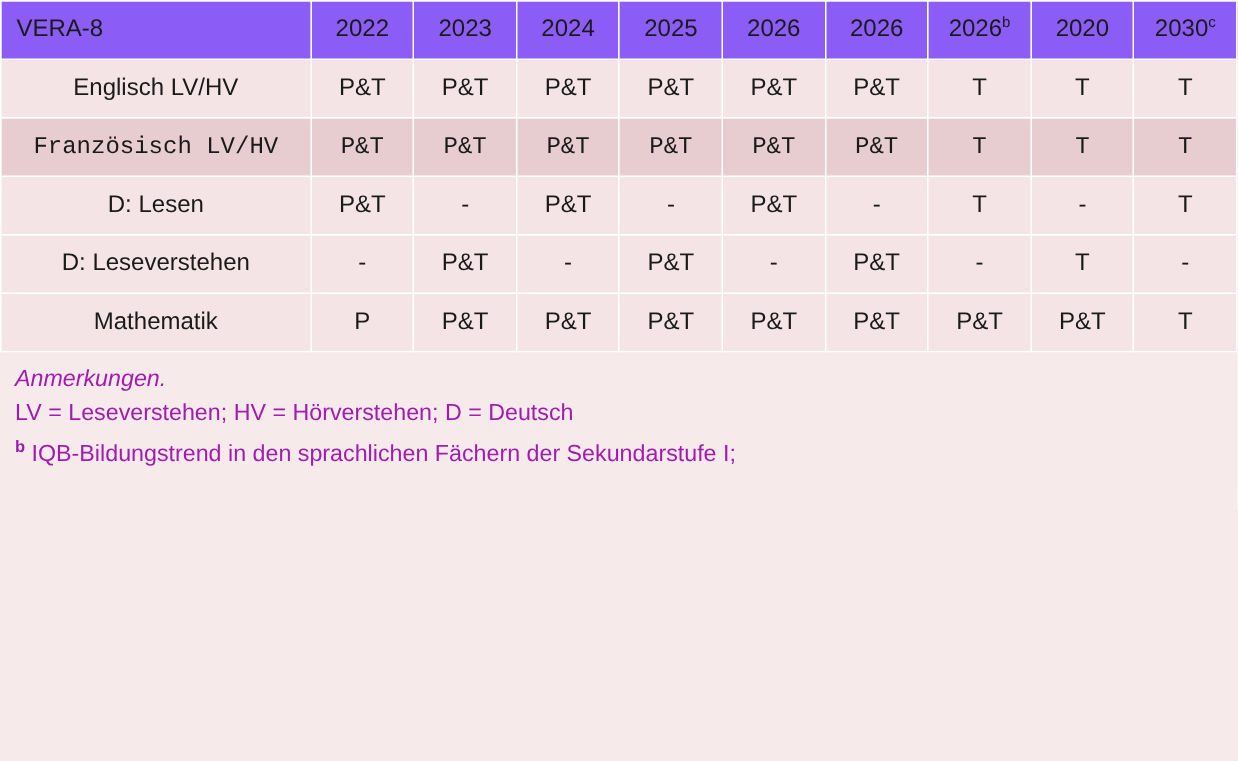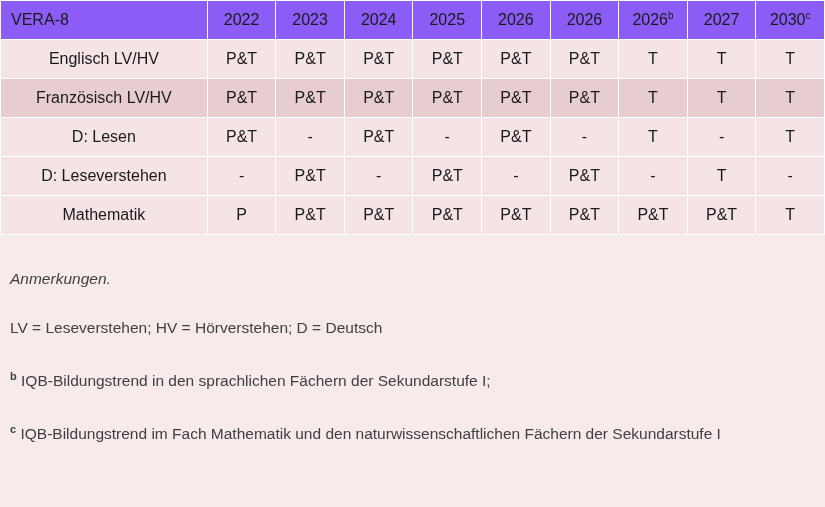--- a/index.html
+++ b/index.html
@@ -47,39 +47,39 @@
     font-size: 10px;
     vertical-align: super;
   }
   td.rowlabel {
     text-align: left;
     padding-left: 10px;
     font-size: 16.5px;
   }
   tr.shade-dark td {
     background: #e8cdd0;
+    font-family: Liberation Mono, monospace;
   }
   tr.shade-light td {
     background: #f4e4e5;
   }
   td.t-mark {
     color: #b03a3f;
   }
   .notes {
     background: #f7eaea;
     padding: 6px 8px 8px 8px;
     box-sizing: border-box;
   }
   .notes .line {
     font-size: 15.5px;
-    color: #404040;
+    color: #a21caf;
     line-height: 23px;
     padding-left: 2px;
     white-space: nowrap;
-    margin-top: 26px;
   }
   .notes .line.italic {
     font-style: italic;
   }
   .notes .line sup {
     font-size: 11px;
     vertical-align: super;
     font-weight: bold;
   }
   .notes .line.wrap {
@@ -109,21 +109,21 @@
     <thead>
       <tr>
         <th class="rowhead">VERA-8</th>
         <th><span>2022</span></th>
         <th><span>2023</span></th>
         <th><span>2024</span></th>
         <th><span>2025</span></th>
         <th><span>2026</span></th>
         <th><span>2026</span></th>
         <th><span>2026</span><sup>b</sup></th>
-        <th><span>2027</span></th>
+        <th><span>2020</span></th>
         <th><span>2030</span><sup>c</sup></th>
       </tr>
     </thead>
     <tbody>
       <tr class="shade-light">
         <td class="rowlabel">Englisch LV/HV</td>
         <td>P&amp;T</td>
         <td>P&amp;T</td>
         <td>P&amp;T</td>
         <td>P&amp;T</td>
@@ -181,16 +181,15 @@
         <td>P&amp;T</td>
         <td class="t-mark">T</td>
       </tr>
     </tbody>
   </table>
 
   <div class="notes">
     <div class="line italic">Anmerkungen.</div>
     <div class="line">LV = Leseverstehen; HV = Hörverstehen; D = Deutsch</div>
     <div class="line"><sup>b</sup> <span>IQB-Bildungstrend in den sprachlichen Fächern der Sekundarstufe I;</span></div>
-    <div class="line wrap"><sup>c</sup> <span>IQB-Bildungstrend im Fach Mathematik und den naturwissenschaftlichen Fächern der Sekundarstufe I</span></div>
   </div>
 
 </div>
 
 </body></html>

